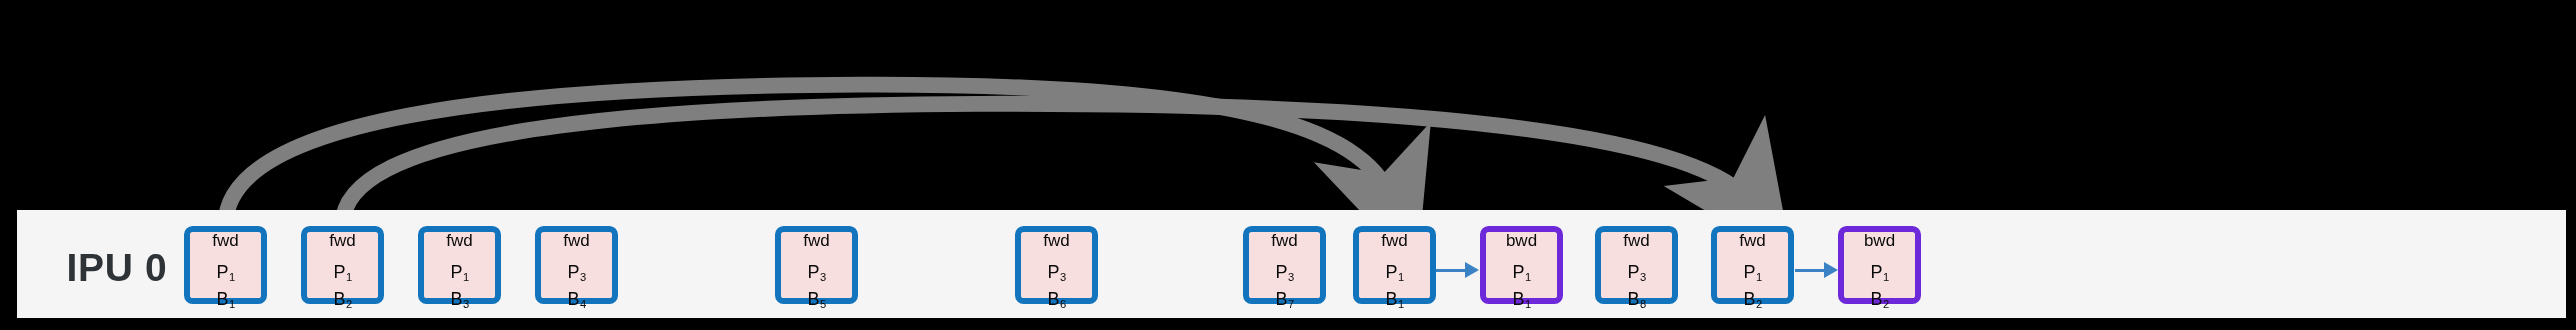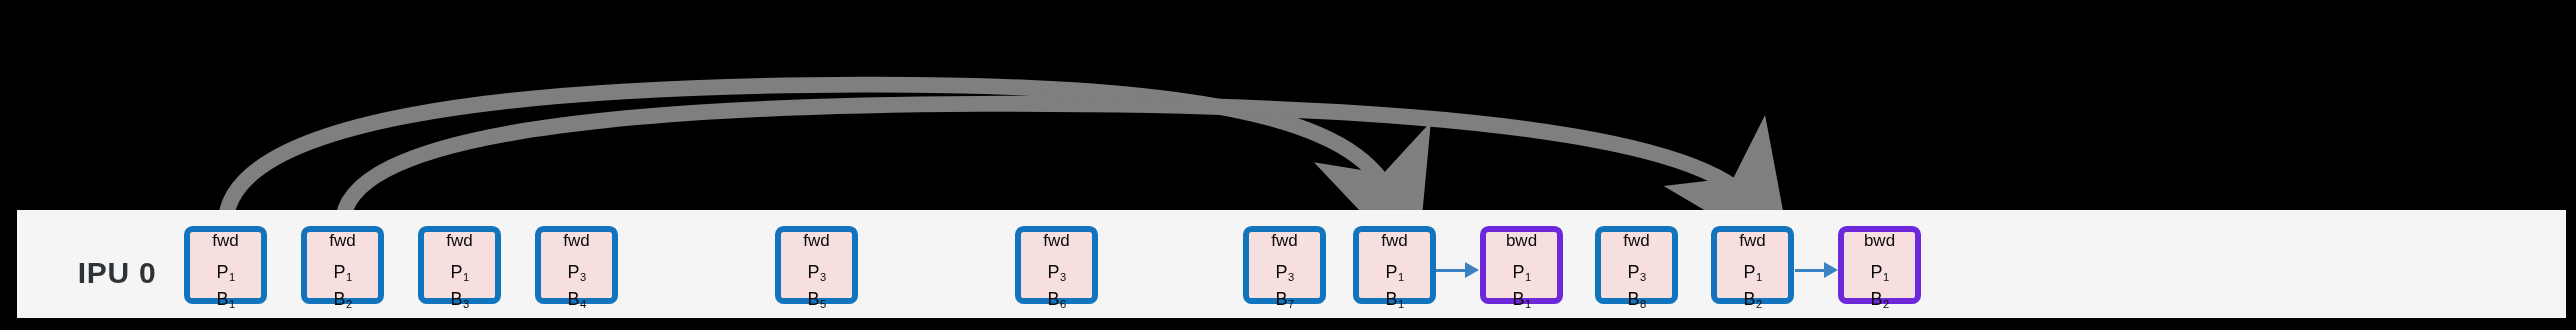--- a/index.html
+++ b/index.html
@@ -23,24 +23,24 @@
     top: 210px;
     width: 2549px;
     height: 108px;
     background: #F5F5F5;
     box-sizing: border-box;
   }
 
   #ipu-label {
     position: absolute;
     left: 34px;
-    top: 48px;
+    top: 38px;
     width: 132px;
     text-align: center;
-    font-size: 30px;
+    font-size: 39px;
     font-weight: bold;
     color: #2E3338;
     letter-spacing: 0.7px;
     line-height: 1;
     white-space: nowrap;
   }
 
   
   .mb-box {
     position: absolute;

